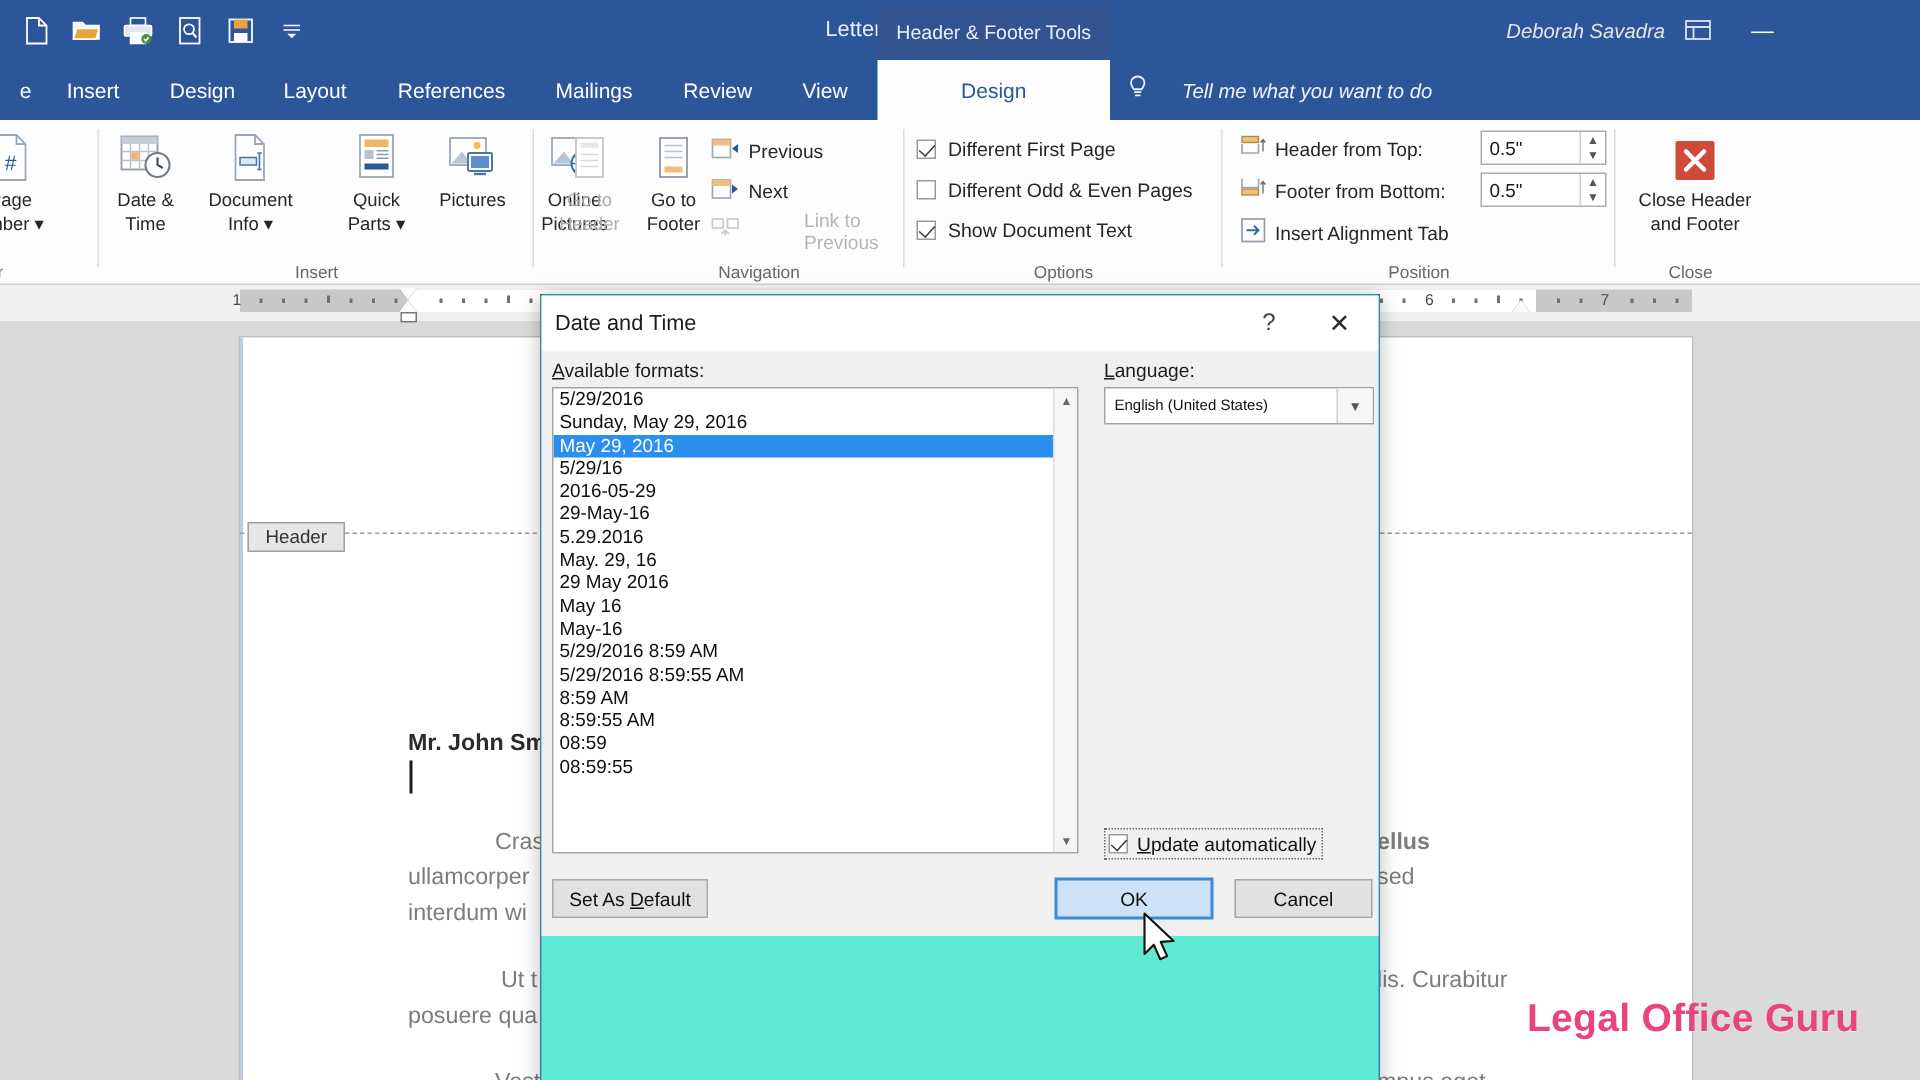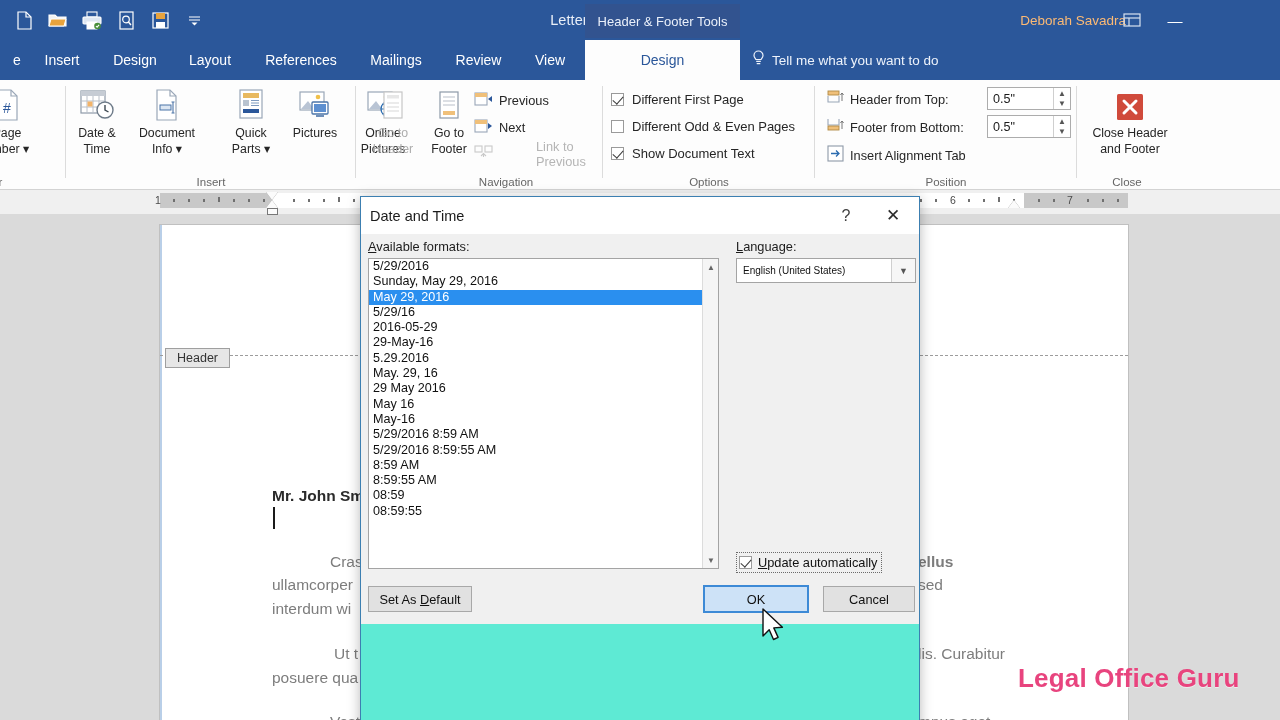--- a/index.html
+++ b/index.html
@@ -28,22 +28,22 @@
     color: #e8eef7; font-size: 14.5px; letter-spacing: .1px;
     pointer-events: none;
   }
   .ctx-tab-label {
     position: absolute; left: 585px; top: 4px; width: 155px; height: 34px;
     background: #32538f;
     display: flex; align-items: center; justify-content: center;
     color: #eaf0fa; font-size: 13px;
   }
   .user-name {
-    position: absolute; right: 154px; top: 0; height: 40px;
-    display: flex; align-items: center; color: #fdba74; font-size: 13.5px;
+    position: absolute; right: 170px; top: 0; height: 40px;
+    display: flex; align-items: center; color: #e5e5e5; font-size: 13.5px; font-style: italic;
   }
   .ribbon-display {
     position: absolute; right: 128px; top: 0; height: 40px; width: 40px;
     display: flex; align-items: center; justify-content: center; color: #ffffff;
   }
   .win-ctl {
     position: absolute; top: 0; height: 40px; width: 46px;
     display: flex; align-items: center; justify-content: center;
     color: #ffffff; font-size: 15px;
   }
@@ -56,22 +56,22 @@
   .tab {
     position: absolute; top: 0; height: 40px;
     display: flex; align-items: center; justify-content: center;
     color: #ffffff; font-size: 14px; padding: 0 14px; white-space: nowrap;
   }
   .tab.active {
     background: #fdfdfd; color: #2b579a;
   }
   .tellme {
     position: absolute; left: 752px; top: 0; height: 40px;
-    display: flex; align-items: center; gap: 7px;
-    color: #eef3fb; font-size: 13.5px; 
+    display: flex; align-items: center; gap: 23px;
+    color: #eef3fb; font-size: 13.5px; font-style: italic;
   }
 
   
   .ribbon {
     position: absolute; left: 0; top: 80px; width: 1280px; height: 110px;
     background: #fdfdfd; border-bottom: 1px solid #d3d3d3;
   }
   .rgroup { position: absolute; top: 0; height: 110px; }
   .rgroup .glabel {
     position: absolute; bottom: 2px; left: 0; width: 100%;

